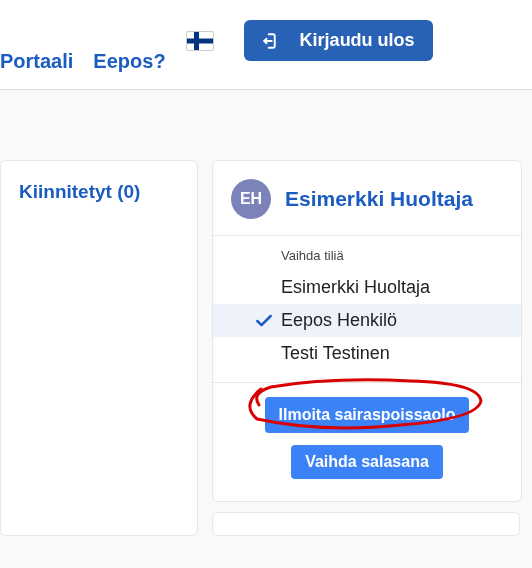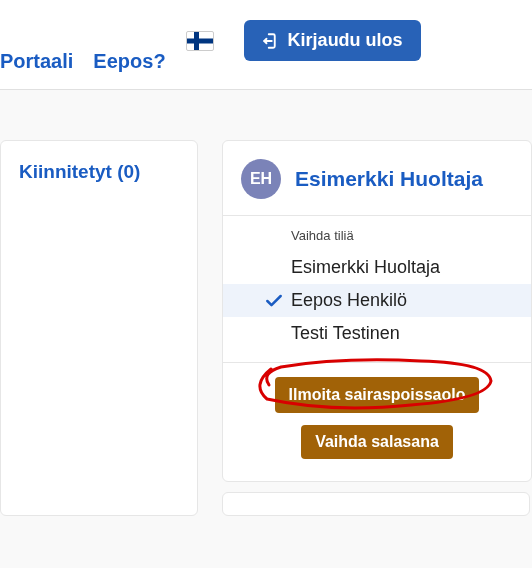--- a/index.html
+++ b/index.html
@@ -2,39 +2,39 @@
 <html><head>
   <meta charset="utf-8">
   <style>
     * { box-sizing: border-box; margin: 0; padding: 0; }
     body { font-family: Arial, Helvetica, sans-serif; background: #f9f9f9; width: 532px; height: 568px; overflow: hidden; }
     .header { background: #fff; padding: 8px 0 16px; display: flex; align-items: center; gap: 20px; border-bottom: 1px solid #e0e0e0; }
     .nav-link { color: #1a5cc2; font-weight: bold; font-size: 20px; cursor: pointer; margin-top: 42px; }
     .flag { width: 28px; height: 20px; position: relative; background: #fff; border: 1px solid #ccc; border-radius: 2px; cursor: pointer; overflow: hidden; }
     .flag::before { content: ""; position: absolute; left: 0; right: 0; top: 50%; height: 5px; background: #003580; transform: translateY(-50%); }
     .flag::after { content: ""; position: absolute; top: 0; bottom: 0; left: 7px; width: 5px; background: #003580; }
-    .logout-btn { background: #2862b7; color: #fff; border: none; border-radius: 6px; padding: 10px 18px; font-size: 18px; font-weight: bold; cursor: pointer; display: flex; align-items: center; gap: 8px; margin-left: 10px; }
+    .logout-btn { background: #2862b7; color: #fff; border: none; border-radius: 6px; padding: 10px 18px; font-size: 18px; font-weight: bold; cursor: pointer; display: flex; align-items: center; gap: 20px; margin-left: 10px; }
     .logout-icon svg { display: block; }
-    .content { display: flex; gap: 24px; margin-top: 50px; }
+    .content { display: flex; gap: 14px; margin-top: 70px; }
     .card { background: #fff; border: 1px solid #e6e6e6; border-radius: 6px; }
     .pinned-card { width: 198px; padding: 20px 18px; }
     .pinned-title { color: #1a5cc2; font-size: 19px; font-weight: 600; }
     .profile-card { width: 310px; padding: 18px 0 22px; }
     .profile-header { display: flex; align-items: center; gap: 14px; padding: 0 18px 16px; }
     .avatar { width: 40px; height: 40px; border-radius: 50%; background: #7b83b8; color: #fff; display: flex; align-items: center; justify-content: center; font-size: 16px; font-weight: 600; }
     .profile-name { color: #1a5cc2; font-weight: bold; font-size: 21px; }
     .divider { height: 1px; background: #e6e6e6; margin: 0; }
     .switch-label { font-size: 13px; color: #444; padding: 12px 18px 8px 68px; }
     .account-list { padding-bottom: 12px; }
     .account-item { display: flex; align-items: center; font-size: 18px; color: #222; padding: 6px 18px 6px 38px; cursor: pointer; }
     .account-item.selected { background: #eef3fb; }
     .check { width: 26px; display: inline-flex; justify-content: center; color: #1a5cc2; font-weight: bold; }
     .account-name { margin-left: 4px; }
     .actions { padding: 14px 18px 0; display: flex; flex-direction: column; gap: 12px; align-items: center; position: relative; }
-    .action-btn { background: #a16207; color: #fff; border: none; border-radius: 4px; font-size: 16px; font-weight: bold; cursor: pointer; padding: 8px 14px; }
+    .action-btn { background: #3b82f6; color: #fff; border: none; border-radius: 4px; font-size: 16px; font-weight: bold; cursor: pointer; padding: 8px 14px; }
     .action-btn.primary { font-size: 16px; padding: 9px 14px; }
     .hand-circle { position: absolute; top: -8px; left: 18px; width: 260px; height: 56px; pointer-events: none; }
     .hand-circle svg { width: 100%; height: 100%; }
     .next-card { width: 308px; height: 24px; margin-top: 10px; }
   </style>
 </head>
 <body>
 
 <div class="header">
   <span class="nav-link">Portaali</span>

